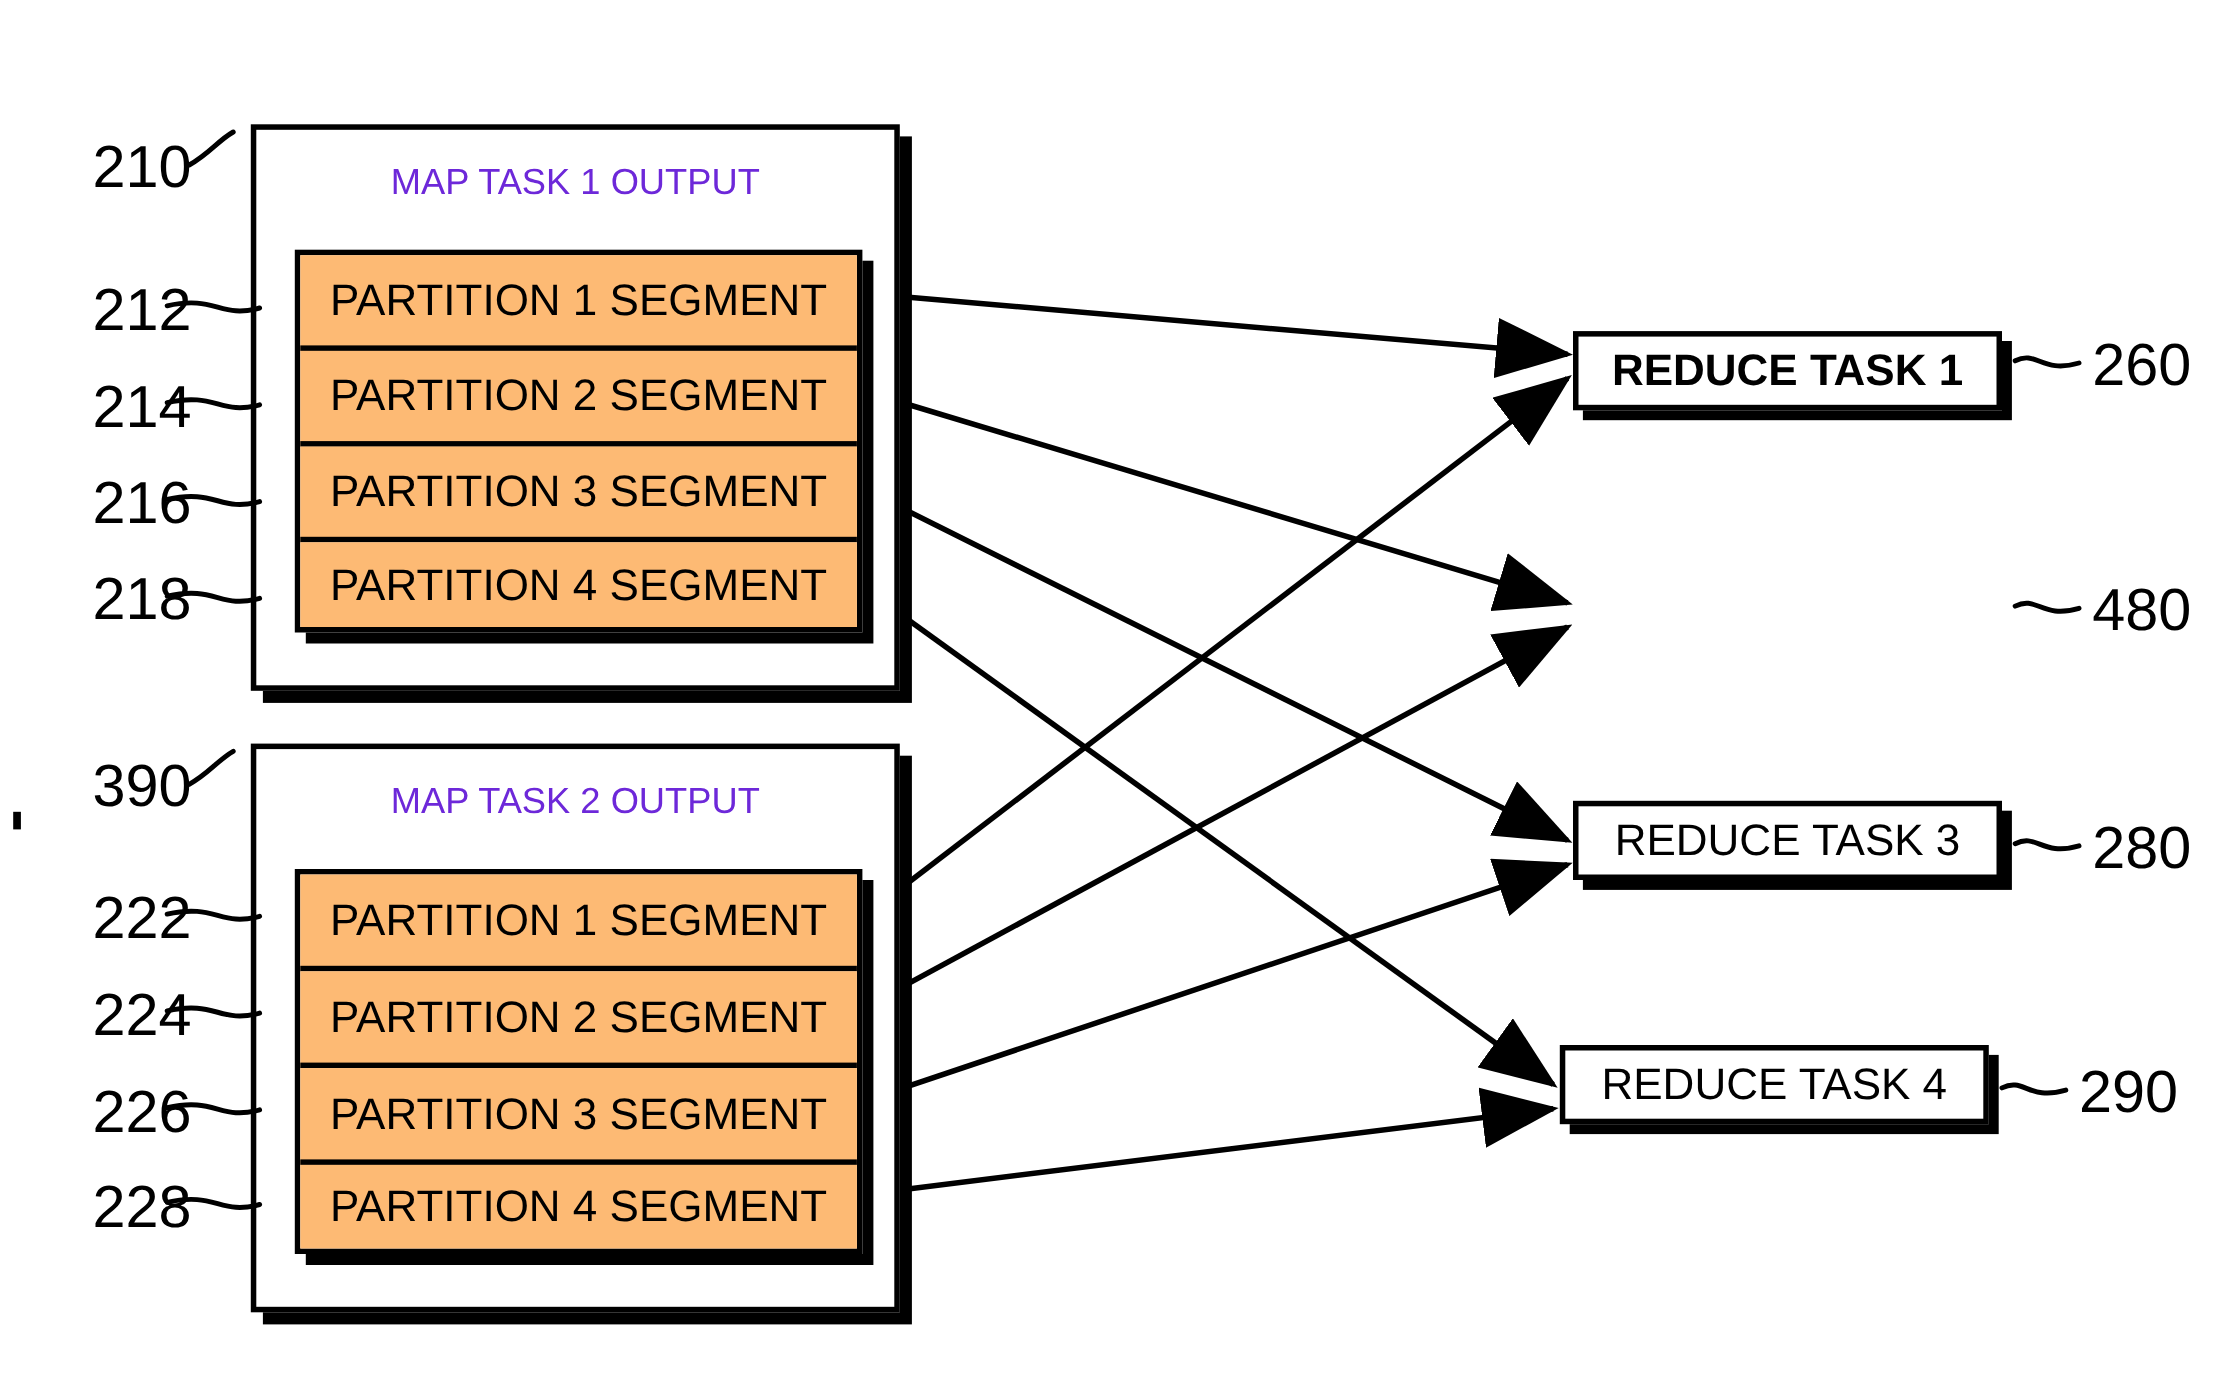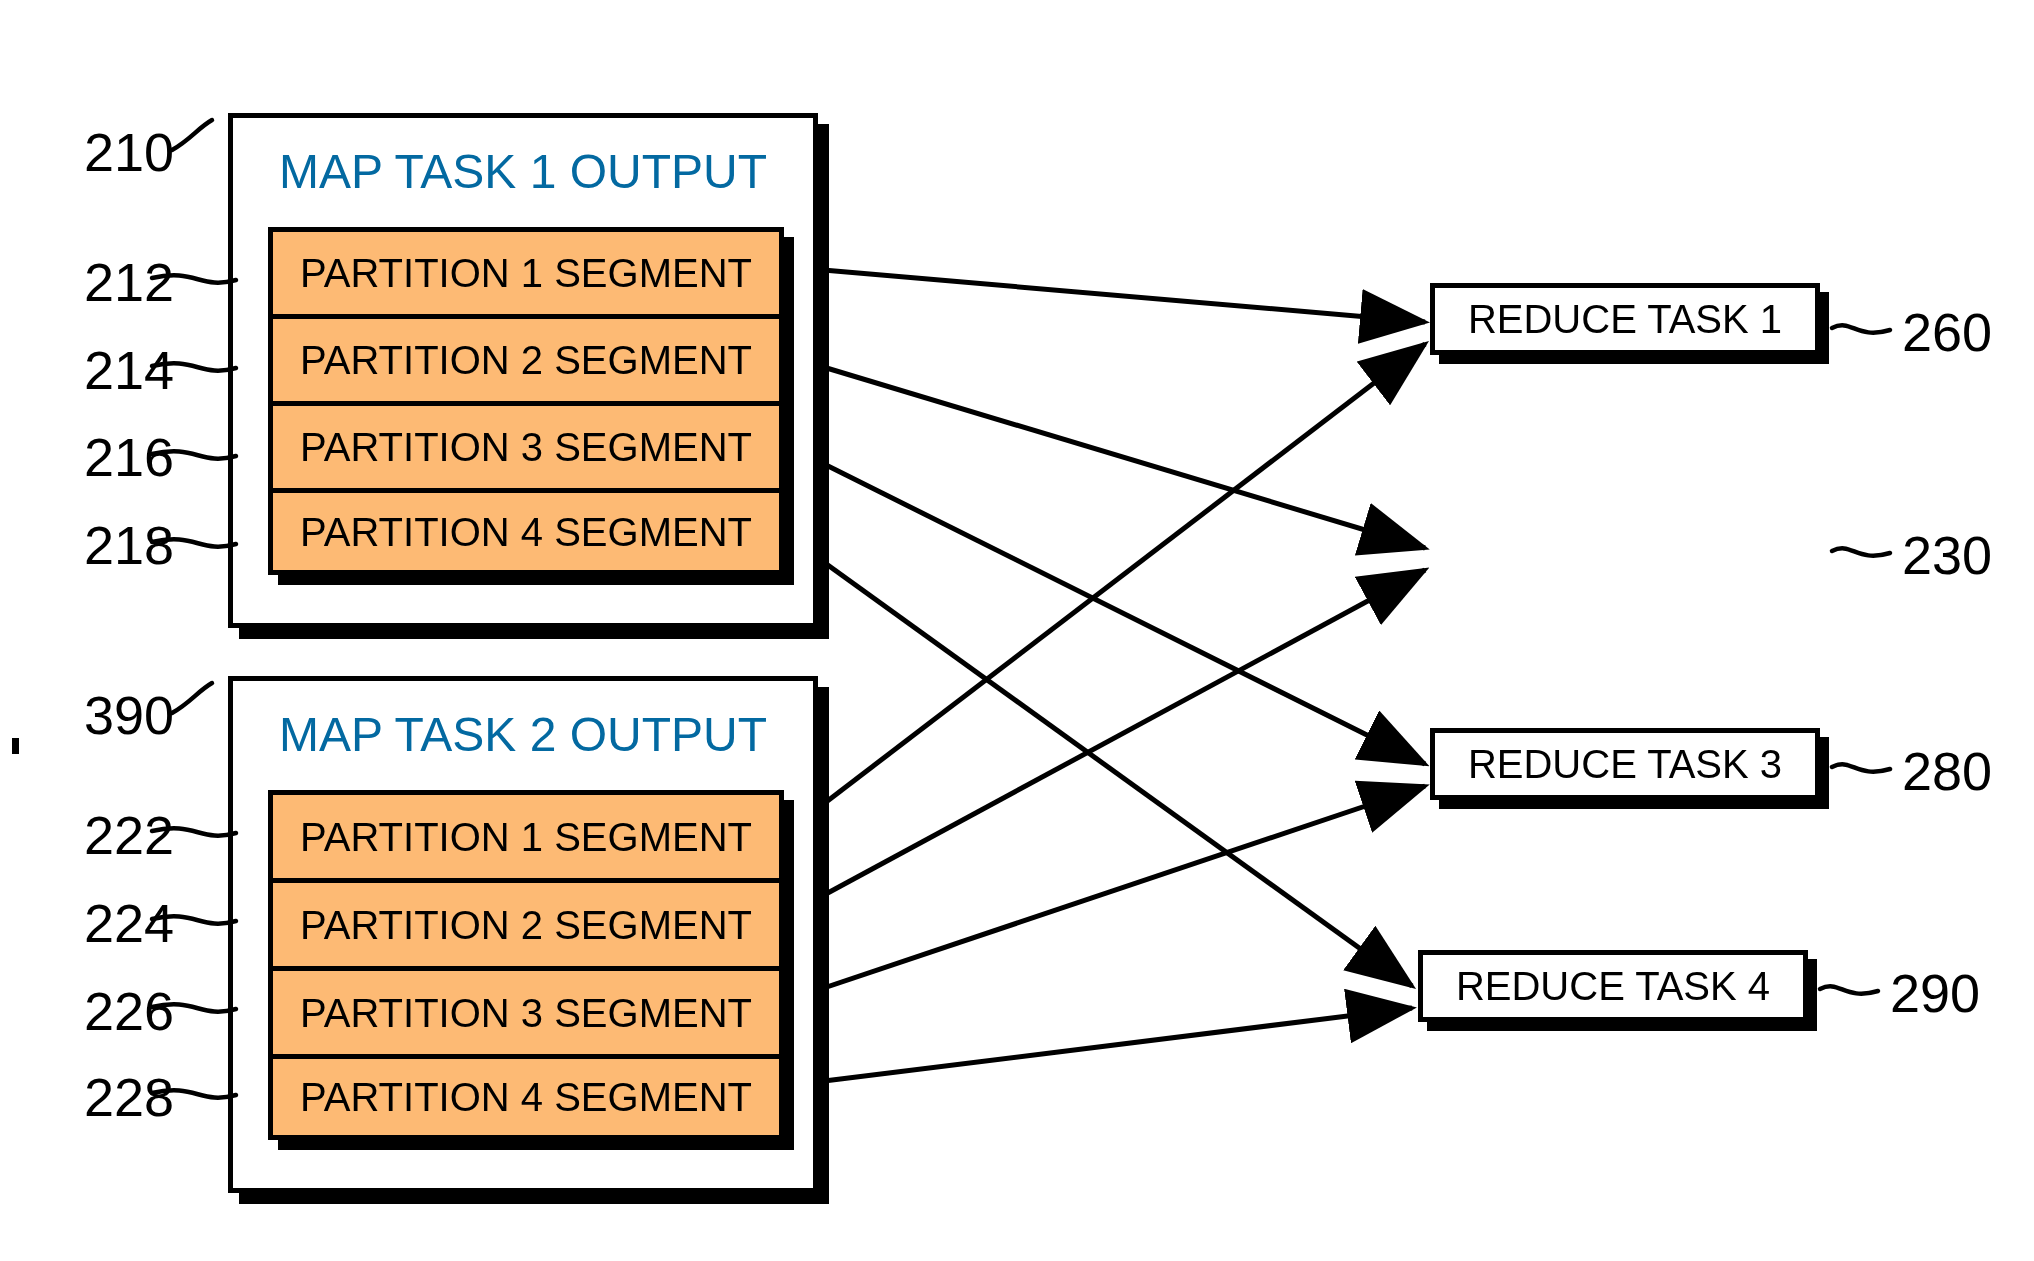--- a/index.html
+++ b/index.html
@@ -38,23 +38,23 @@
     border: 5px solid #000000;
     box-sizing: border-box;
     box-shadow: 11px 11px 0 0 #000000;
     z-index: 3;
   }
   .map-title {
     position: absolute;
     left: 0;
     right: 0;
     text-align: center;
-    font-size: 48px;
-    line-height: 1;
-    color: #0369a1;
+    font-size: 33px;
+    line-height: 1;
+    color: #6d28d9;
     white-space: nowrap;
   }
 
   
   .part-stack {
     position: absolute;
     border: 5px solid #000000;
     background: #ffffff;
     box-sizing: border-box;
     box-shadow: 10px 10px 0 0 #000000;
@@ -171,21 +171,21 @@
       <span class="part-label">PARTITION 2 SEGMENT</span>
     </div>
     <div class="part-row" style="height:88px;">
       <span class="part-label">PARTITION 3 SEGMENT</span>
     </div>
     <div class="part-row" style="height:76px;">
       <span class="part-label">PARTITION 4 SEGMENT</span>
     </div>
   </div>
 
-  <div class="reduce-box" style="left:1430px; top:283px; width:390px; height:72px;">
+  <div class="reduce-box" style="left:1430px; top:301px; width:390px; height:72px;font-weight:bold;">
     <span class="reduce-label">REDUCE TASK 1</span>
   </div>
 
 
   <div class="reduce-box" style="left:1430px; top:728px; width:390px; height:72px;">
     <span class="reduce-label">REDUCE TASK 3</span>
   </div>
 
   <div class="reduce-box" style="left:1418px; top:950px; width:390px; height:72px;">
     <span class="reduce-label">REDUCE TASK 4</span>
@@ -197,21 +197,21 @@
   <div class="refnum" style="left:84px;  top:430px;">216</div>
   <div class="refnum" style="left:84px;  top:518px;">218</div>
 
   <div class="refnum" style="left:84px;  top:688px;">390</div>
   <div class="refnum" style="left:84px;  top:808px;">222</div>
   <div class="refnum" style="left:84px;  top:896px;">224</div>
   <div class="refnum" style="left:84px;  top:984px;">226</div>
   <div class="refnum" style="left:84px;  top:1070px;">228</div>
 
   <div class="refnum" style="left:1902px; top:305px;">260</div>
-  <div class="refnum" style="left:1902px; top:528px;">230</div>
+  <div class="refnum" style="left:1902px; top:528px;">480</div>
   <div class="refnum" style="left:1902px; top:744px;">280</div>
   <div class="refnum" style="left:1890px; top:966px;">290</div>
 
   <svg class="overlay leaders" viewBox="0 0 2034 1261">
     <g stroke="#000000" stroke-width="4.5" fill="none" stroke-linecap="round">
 
       <path d="M172,150 C190,140 198,128 212,120"></path>
 
       <path d="M152,278 C196,268 200,290 236,280"></path>
 

